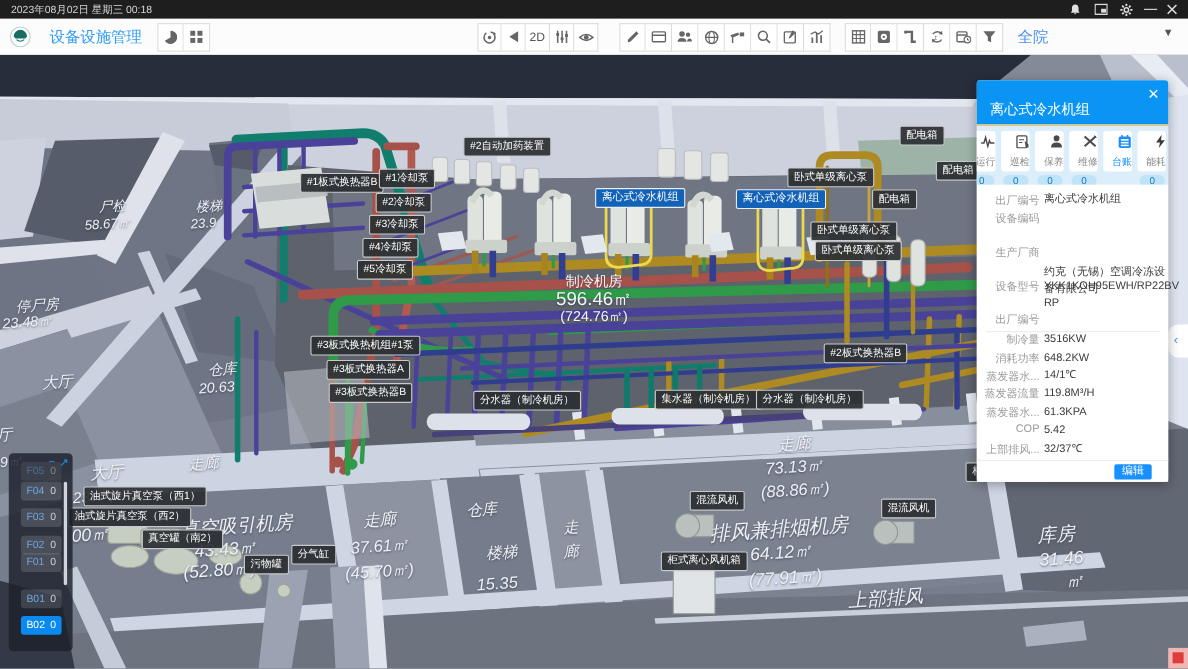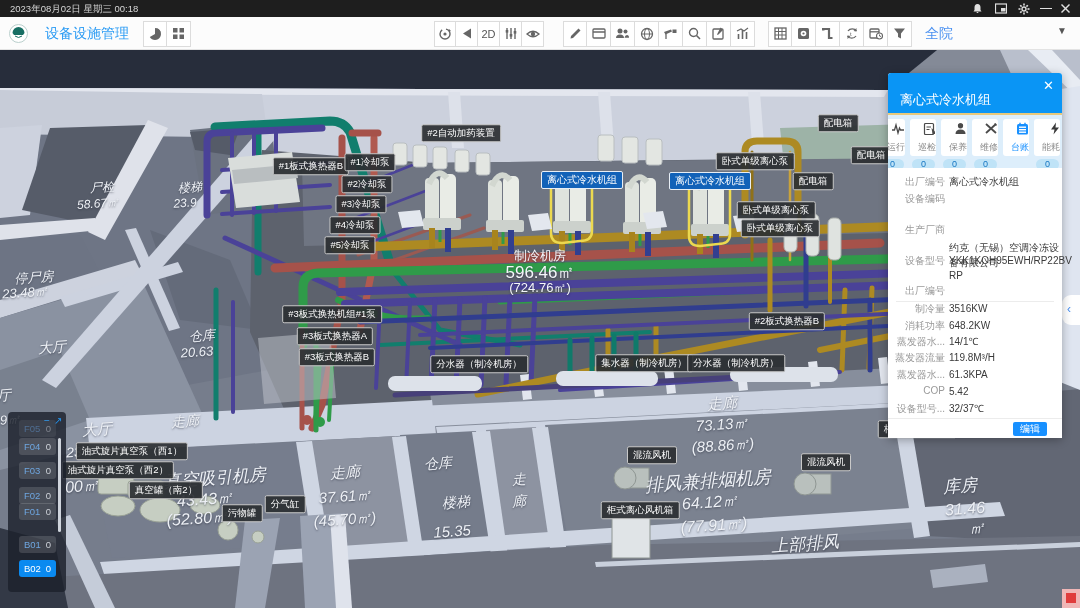--- a/index.html
+++ b/index.html
@@ -606,21 +606,21 @@
       <div class="pl" style="top:151px">消耗功率</div>
         <div class="pv" style="top:151px">648.2KW</div>
       <div class="pl" style="top:167px">蒸发器水...</div>
         <div class="pv" style="top:167px">14/1℃</div>
       <div class="pl" style="top:183px">蒸发器流量</div>
         <div class="pv" style="top:183px">119.8M³/H</div>
       <div class="pl" style="top:200px">蒸发器水...</div>
         <div class="pv" style="top:200px">61.3KPA</div>
       <div class="pl" style="top:217px">COP</div>
         <div class="pv" style="top:217px">5.42</div>
-      <div class="pl" style="top:234px">设备型号...</div>
+      <div class="pl" style="top:234px">上部排风...</div>
         <div class="pv" style="top:234px">32/37℃</div>
       <div style="position:absolute;left:0;right:0;top:250px;border-top:1px solid #ececec"></div>
       <div style="position:absolute;left:125px;top:254px;width:34px;height:14px;background:#1890ff;color:#fff;font-size:10px;text-align:center;line-height:14px;border-radius:2px">编辑</div>
     </div>
   </div>
 
   <div style="position:absolute;left:1062px;top:295px;width:18px;height:30px;background:#fff;border-radius:9px 0 0 9px;z-index:7">
     <span style="position:absolute;left:5px;top:7px;color:#4a90f0;font-size:12px">‹</span>
   </div>
 

